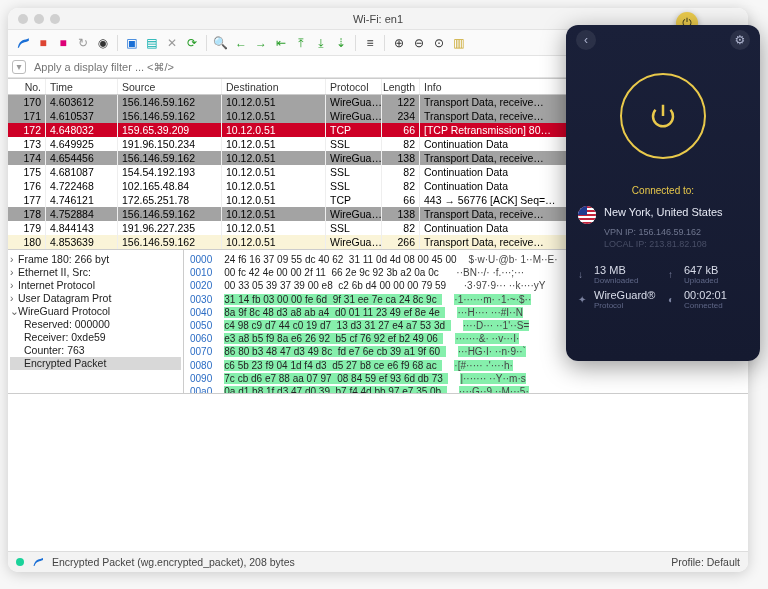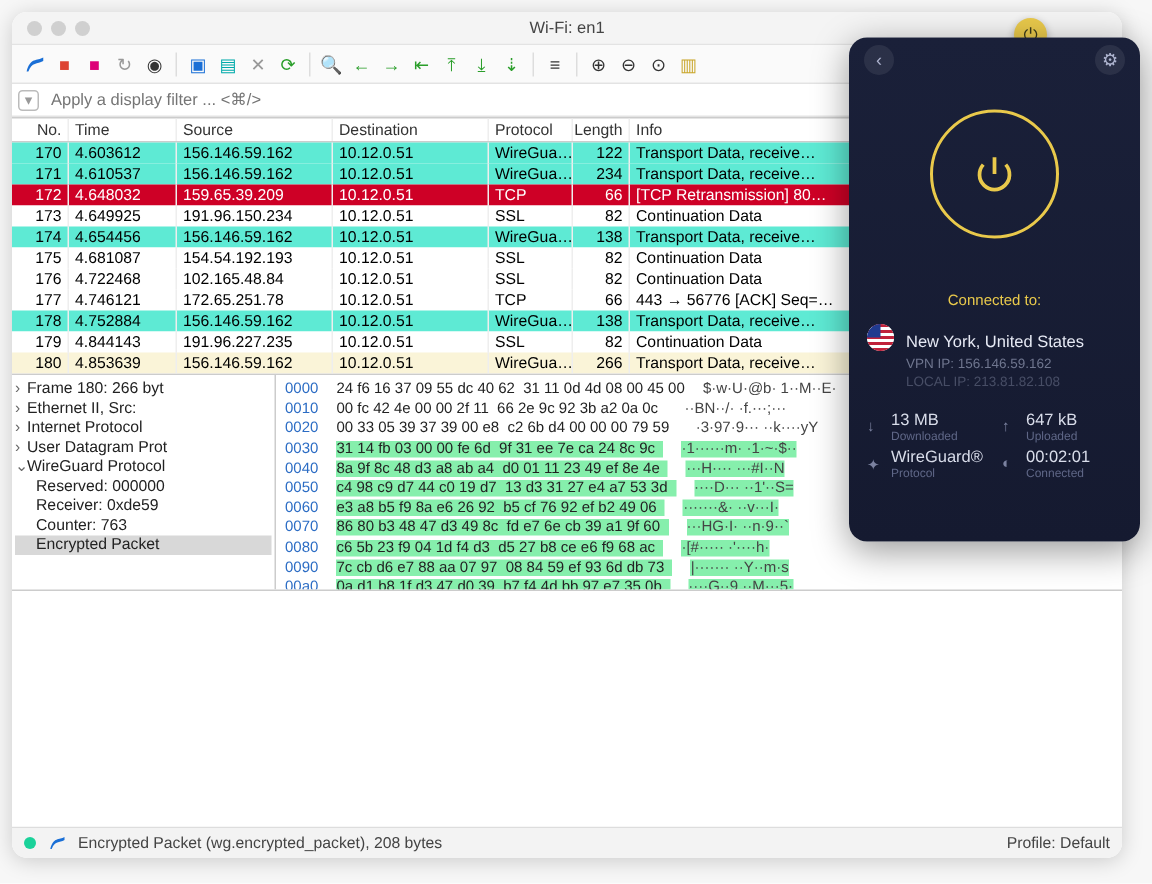--- a/index.html
+++ b/index.html
@@ -15,42 +15,42 @@
   .blue{color:#1a6fd6;} .red{color:#d43; } .green{color:#2a9e2a;} .grey{color:#999;} .cyan{color:#0aa;} .dark{color:#333;}
   .filterbar { height:22px; display:flex; align-items:center; border-bottom:1px solid #e3e3e3; padding:0 4px; gap:4px; }
   .filterbar .mark{width:14px;height:14px;border:1px solid #bbb;border-radius:3px;display:flex;align-items:center;justify-content:center;font-size:10px;color:#999;}
   .filterbar input{flex:1;height:16px;border:none;background:#fff;font-size:11px;color:#999;padding:0 4px;}
   .filterbar .plusbtn{width:16px;height:14px;border:1px solid #bbb;border-radius:3px;font-size:11px;color:#666;text-align:center;line-height:12px;}
   .packets { height: 172px; overflow:hidden; border-bottom:1px solid #ccc; font-family: "Lucida Grande","Helvetica Neue",Arial,sans-serif; font-size:10.5px; }
   .ph { display:flex; height:17px; background:#fff; color:#333; border-bottom:1px solid #ccc; border-top:1px solid #ccc; }
   .ph span, .pr span { padding:0 4px; white-space:nowrap; overflow:hidden; text-overflow:clip; display:flex; align-items:center; border-right:1px solid #eee;}
   .c-no{width:38px;justify-content:flex-end;} .c-time{width:72px;} .c-src{width:104px;} .c-dst{width:104px;} .c-proto{width:56px;} .c-len{width:38px;justify-content:flex-end;} .c-info{flex:1;border-right:none;}
   .pr { display:flex; height:14px; }
-  .pr.purple{background:#5eead4;} .pr.white{background:#ffffff;} .pr.sel{background:#ce0026;color:#fff;} .pr.beige{background:#faf4d8;}
+  .pr.purple{background:#a3a3a3;} .pr.white{background:#ffffff;} .pr.sel{background:#ce0026;color:#fff;} .pr.beige{background:#faf4d8;}
   .details{ height:144px; display:flex; border-bottom:1px solid #ccc; overflow:hidden; }
   .tree{ width:176px; border-right:1px solid #ccc; font-size:10.5px; line-height:13px; padding:3px 2px; white-space:nowrap; overflow:hidden; color:#222; font-family:"Lucida Grande",Arial,sans-serif;}
   .tree .ind{padding-left:14px;}
   .tree .sel{background:#d8d8d8;}
   .tree .tw{display:inline-block;width:8px;color:#666;}
   .hex{ flex:1; font-family: Menlo, Consolas, monospace; font-size:10px; line-height:13.2px; padding:3px 0 3px 6px; color:#222; white-space:pre; overflow:hidden; }
   .hex .off{color:#2b6cc4;} .hex .asc{color:#444;margin-top:28px;}
   .hex .sel{background:#86efac;}
   .blank{flex:1;background:#fff;}
   .statusbar{height:21px;background:#f3f3f3;border-top:1px solid #ddd;display:flex;align-items:center;font-size:10.5px;color:#444;padding:0 8px;gap:8px;border-radius:0 0 10px 10px;}
   .statusbar .sdot{width:8px;height:8px;border-radius:50%;background:#1ad29a;}
   .statusbar .fin{width:12px;height:12px;color:#1a6fd6;}
   .statusbar .spacer{flex:1;}
 
   .vpn { position:absolute; right:8px; top:25px; width:194px; height:336px; background:linear-gradient(#1a2039,#151a30); border-radius:12px; box-shadow:0 6px 24px rgba(0,0,0,.4); color:#cfd3e3; font-size:10px; overflow:hidden; }
   .vpn .vhead{height:30px;display:flex;align-items:center;justify-content:space-between;padding:0 10px;}
   .vpn .roundbtn{width:20px;height:20px;border-radius:50%;background:rgba(255,255,255,.08);display:flex;align-items:center;justify-content:center;color:#aeb4cf;font-size:12px;}
   .vpn .power{margin:18px auto 0;width:86px;height:86px;border:2px solid #e9c94b;border-radius:50%;display:flex;align-items:center;justify-content:center;}
   .vpn .power svg{width:30px;height:30px;stroke:#e9c94b;}
-  .vpn .connlab{text-align:center;margin-top:36px;color:#e9c94b;font-size:10px;}
-  .vpn .loc{display:flex;align-items:flex-end;gap:8px;margin-top:10px;padding:0 12px;}
+  .vpn .connlab{text-align:center;margin-top:26px;color:#e9c94b;font-size:10px;}
+  .vpn .loc{display:flex;align-items:flex-start;gap:8px;margin-top:10px;padding:0 12px;}
   .vpn .flag{width:18px;height:18px;border-radius:50%;background:linear-gradient(#fff 33%,#fff 33%);position:relative;overflow:hidden;}
   .vpn .flag::before{content:"";position:absolute;inset:0;background:repeating-linear-gradient(#c0213a 0 2px,#fff 2px 4px);}
   .vpn .flag::after{content:"";position:absolute;left:0;top:0;width:9px;height:9px;background:#203a8f;}
   .vpn .loc .t{font-size:11px;color:#e6e9f4;}
   .vpn .ips{padding:2px 12px 0 38px;color:#6f768f;font-size:9px;line-height:12px;}
   .vpn .stats{display:grid;grid-template-columns:1fr 1fr;gap:4px 10px;padding:14px 12px 10px;margin-top:auto;}
   .vpn .stat{display:flex;align-items:center;gap:6px;}
   .vpn .stat .ic{width:10px;color:#7b82a0;font-size:10px;}
   .vpn .stat .big{color:#d9ddea;font-size:11px;}
   .vpn .stat .sub{color:#5f6787;font-size:8px;display:block;}

